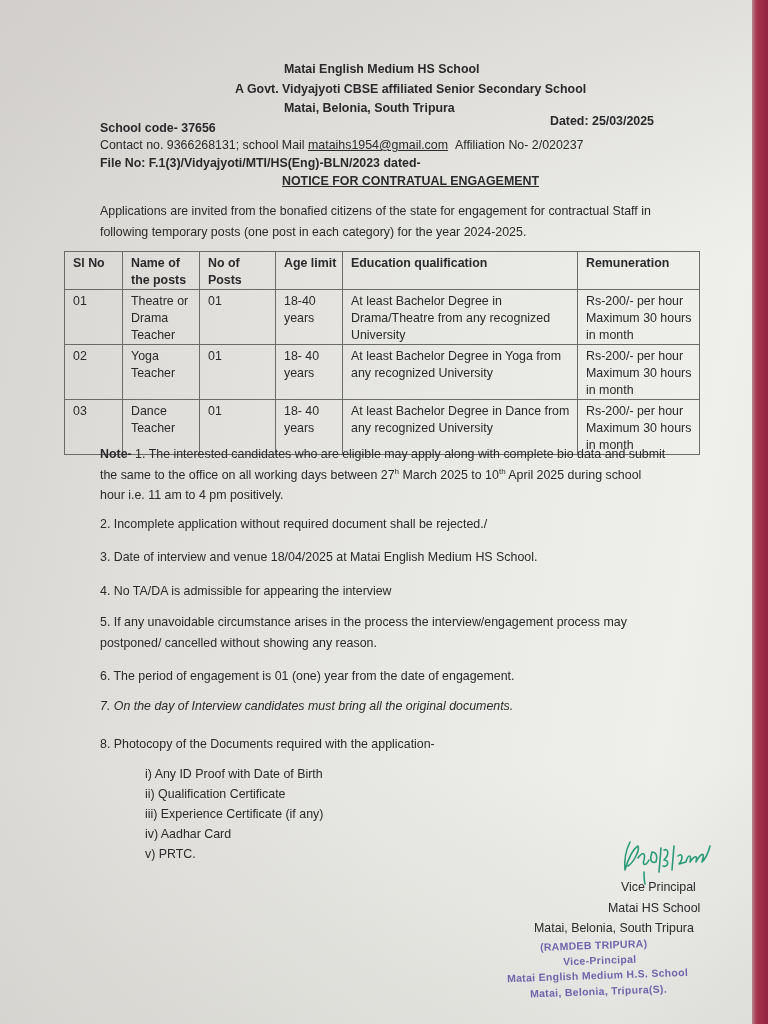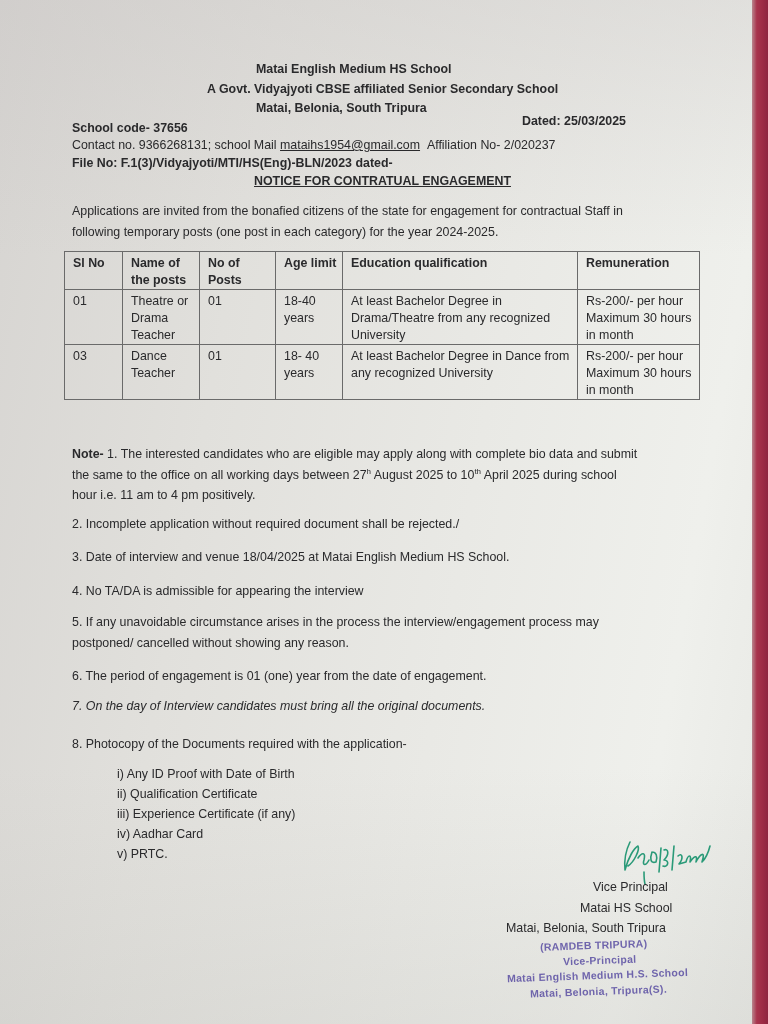--- a/index.html
+++ b/index.html
@@ -15,21 +15,21 @@
     }
     .paper-shade {
       position: absolute; left: 0; top: 0; width: 752px; height: 1024px;
       background: linear-gradient(180deg, rgba(200,196,195,0.35) 0%, rgba(0,0,0,0) 25%, rgba(0,0,0,0) 75%, rgba(190,190,185,0.25) 100%);
       pointer-events: none;
     }
     .edge-strip {
       position: absolute; right: 0; top: 0; width: 16px; height: 1024px;
       background: linear-gradient(90deg, #b9858d 0%, #a8344d 30%, #9c2a44 70%, #8e2540 100%);
     }
-    .t { position: absolute; white-space: nowrap; font-size: 12.4px; line-height: 16px; }
+    .t { position: absolute; white-space: nowrap; font-size: 12.4px; line-height: 16px; margin-left: 28px; }
     .b { font-weight: bold; }
     .u { text-decoration: underline; }
 
     table.posts {
       position: absolute; left: 64px; top: 251px; border-collapse: collapse;
       font-size: 12.4px; line-height: 17px; color: #2a2a2c;
     }
     table.posts td, table.posts th {
       border: 1px solid #6a6a6a; vertical-align: top; text-align: left;
       padding: 3px 4px 0 8px; font-weight: normal;
@@ -84,36 +84,44 @@
     <th class="c6">Remuneration</th>
   </tr>
   <tr class="r1">
     <td>01</td>
     <td>Theatre or Drama Teacher</td>
     <td>01</td>
     <td>18-40 years</td>
     <td>At least Bachelor Degree in Drama/Theatre  from any recognized University</td>
     <td class="rem">Rs-200/- per hour Maximum 30 hours in month</td>
   </tr>
+  <tr class="r2">
+    <td>02</td>
+    <td>Yoga Teacher</td>
+    <td>01</td>
+    <td>18- 40 years</td>
+    <td>At least Bachelor Degree in Yoga from any recognized University</td>
+    <td class="rem">Rs-200/- per hour Maximum 30 hours in month</td>
+  </tr>
   <tr class="r3">
     <td>03</td>
     <td>Dance Teacher</td>
     <td>01</td>
     <td>18- 40 years</td>
     <td>At least Bachelor Degree in Dance from any recognized University</td>
     <td class="rem">Rs-200/- per hour Maximum 30 hours in month</td>
   </tr>
 </tbody>
   </table>
 
 <div class="t" style="left:72px; top:446px;">
   <span class="b">Note-</span><span> 1. The interested candidates who are eligible may apply along with complete bio data and submit</span>
 </div>
 <div class="t" style="left:72px; top:467px;">
-  <span>the same to the office on all working days between 27</span><sup>h</sup><span> August 2025 to 10</span><sup>th</sup><span> April 2025 during school</span>
+  <span>the same to the office on all working days between 27</span><sup>h</sup><span> March 2025 to 10</span><sup>th</sup><span> April 2025 during school</span>
 </div>
 <div class="t" style="left:72px; top:487px;">hour i.e. 11 am to 4 pm positively.</div>
 <div class="t" style="left:72px; top:516px;">2. Incomplete application without required document shall be rejected./</div>
 <div class="t" style="left:72px; top:549px;">3. Date of interview and venue 18/04/2025 at Matai English Medium HS School.</div>
 <div class="t" style="left:72px; top:583px;">4. No TA/DA is admissible for appearing the interview</div>
 <div class="t" style="left:72px; top:614px;">5. If any unavoidable circumstance arises in the process the interview/engagement process may</div>
 <div class="t" style="left:72px; top:635px;">postponed/ cancelled without showing any reason.</div>
 <div class="t" style="left:72px; top:668px;">6. The period of engagement is 01 (one) year from the date of engagement.</div>
 <div class="t" style="left:72px; top:698px;font-style:italic;">7. On the day of Interview candidates must bring all the original documents.</div>
 <div class="t" style="left:72px; top:736px;">8. Photocopy of the Documents required with the application-</div>

